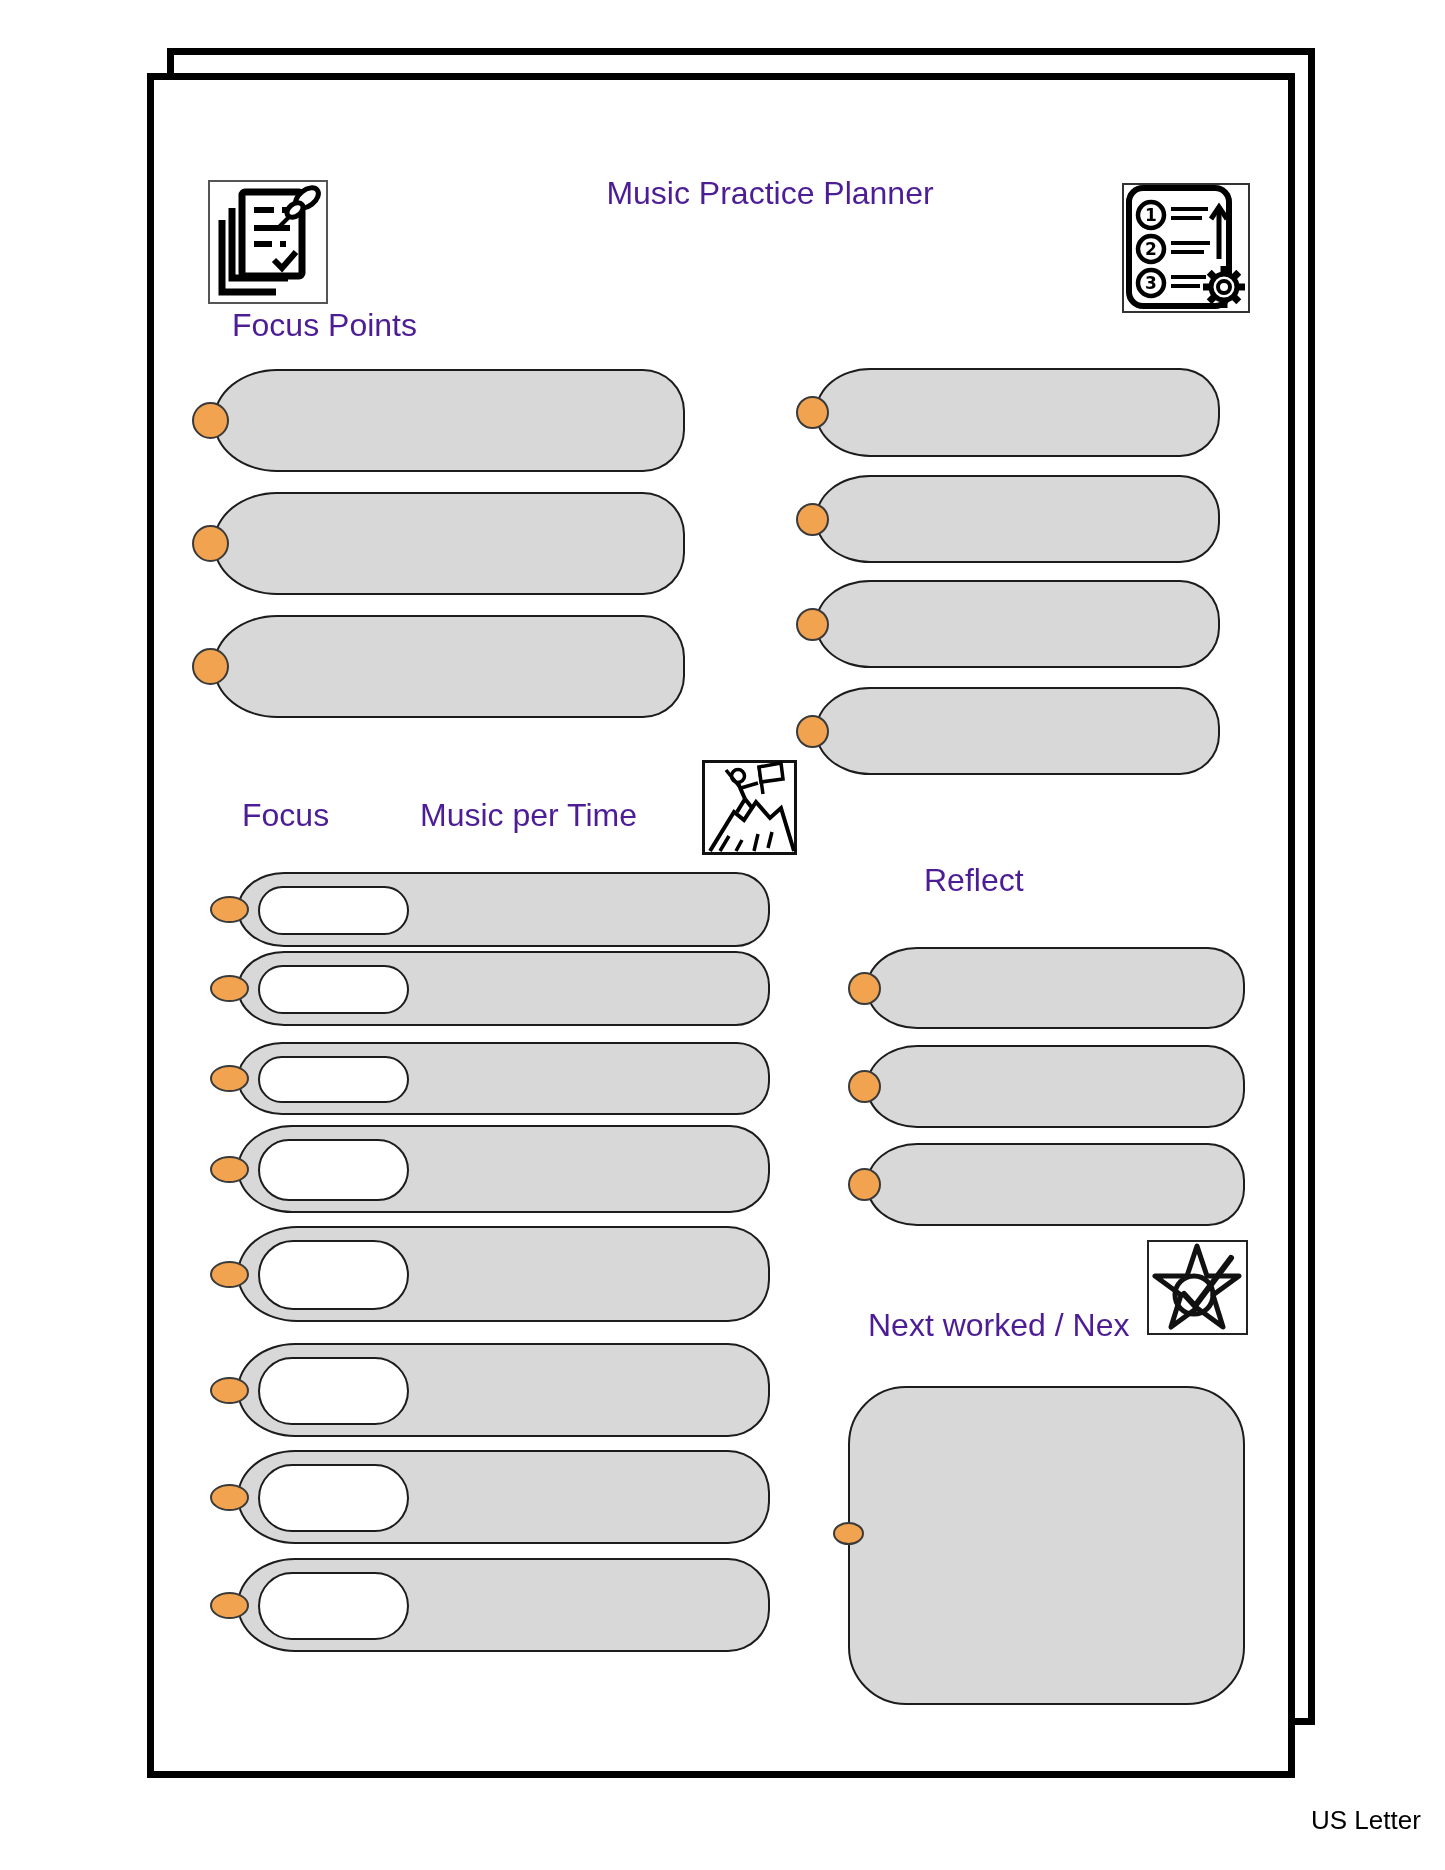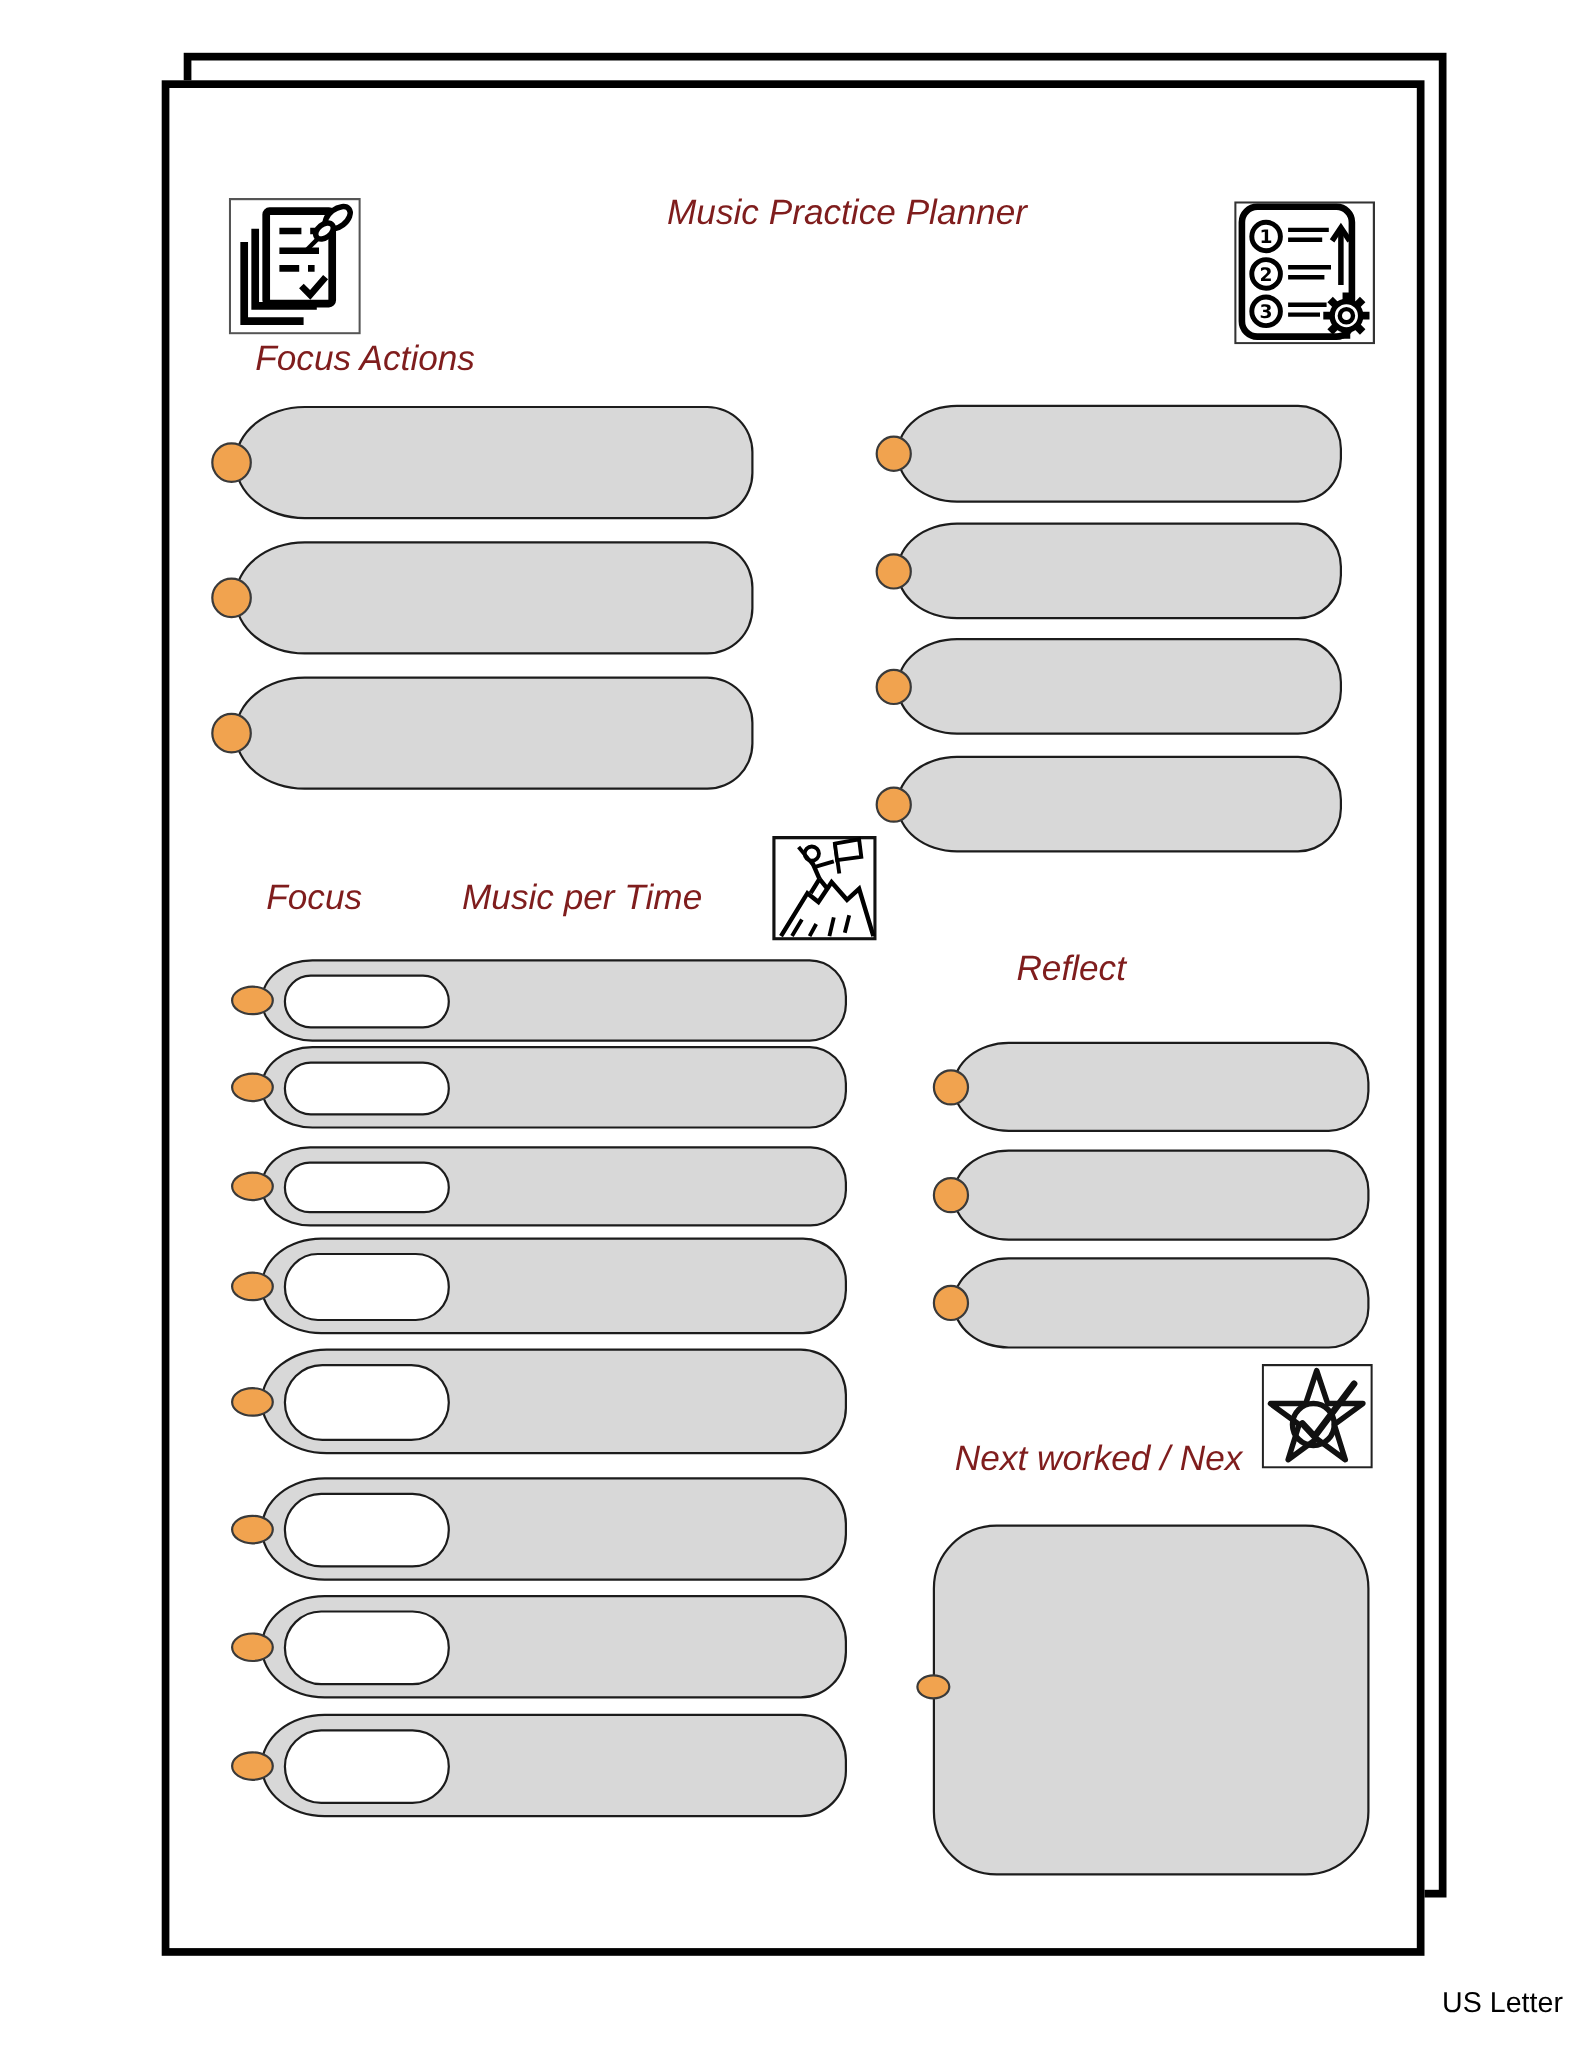--- a/index.html
+++ b/index.html
@@ -1,21 +1,21 @@
 <!DOCTYPE html>
 <html><head>
 <meta charset="utf-8">
 <style>
   html,body{margin:0;padding:0;background:#ffffff;}
   .canvas{position:relative;width:1445px;height:1870px;background:#fff;
           font-family:"Liberation Sans",sans-serif;overflow:hidden;}
   .page{position:absolute;background:#fff;border:7px solid #000;box-sizing:border-box;}
   .page.back{left:167px;top:48px;width:1148px;height:1677px;}
   .page.main{left:147px;top:73px;width:1148px;height:1705px;}
-  .h{position:absolute;font-size:32px;line-height:1.1;color:#7f1d1d;white-space:nowrap;font-style:italic;}
+  .h{position:absolute;font-size:32px;line-height:1.1;color:#4c1d95;white-space:nowrap;}
   .title{left:560px;top:176px;width:420px;text-align:center;}
   .lbl-focus{left:232px;top:308px;}
   .lbl-next{left:760px;top:325px;width:350px;text-align:center;}
   .lbl-times{left:242px;top:798px;}
   .lbl-action{left:420px;top:798px;}
   .lbl-reflect{left:924px;top:863px;}
   .lbl-ww{left:868px;top:1308px;}
   .us-letter{position:absolute;left:1311px;top:1805px;font-size:26px;color:#000;}
   .pill{position:absolute;background:#D8D8D8;border:2px solid #1C1C1C;box-sizing:border-box;}
   .inner-pill{position:absolute;background:#fff;border:2px solid #1C1C1C;box-sizing:border-box;}
@@ -28,21 +28,21 @@
 </style>
 </head>
 <body>
 
 <div class="canvas">
 
   <div class="page back"></div>
   <div class="page main"></div>
 
   <div class="h title">Music Practice Planner</div>
-  <div class="h lbl-focus">Focus Actions</div>
+  <div class="h lbl-focus">Focus Points</div>
   <div class="h lbl-times">Focus</div>
   <div class="h lbl-action">Music per Time</div>
   <div class="h lbl-reflect">Reflect</div>
   <div class="h lbl-ww">Next worked / Nex</div>
   <div class="us-letter">US Letter</div>
 
   <svg class="icon" style="left:208px;top:180px" width="120" height="124" viewBox="0 0 120 124">
     <rect x="1" y="1" width="118" height="122" fill="#fff" stroke="#555" stroke-width="2"></rect>
     <path d="M14 40 v72 h54" fill="none" stroke="#000" stroke-width="7"></path>
     <path d="M24 28 v70 h56" fill="none" stroke="#000" stroke-width="7"></path>

